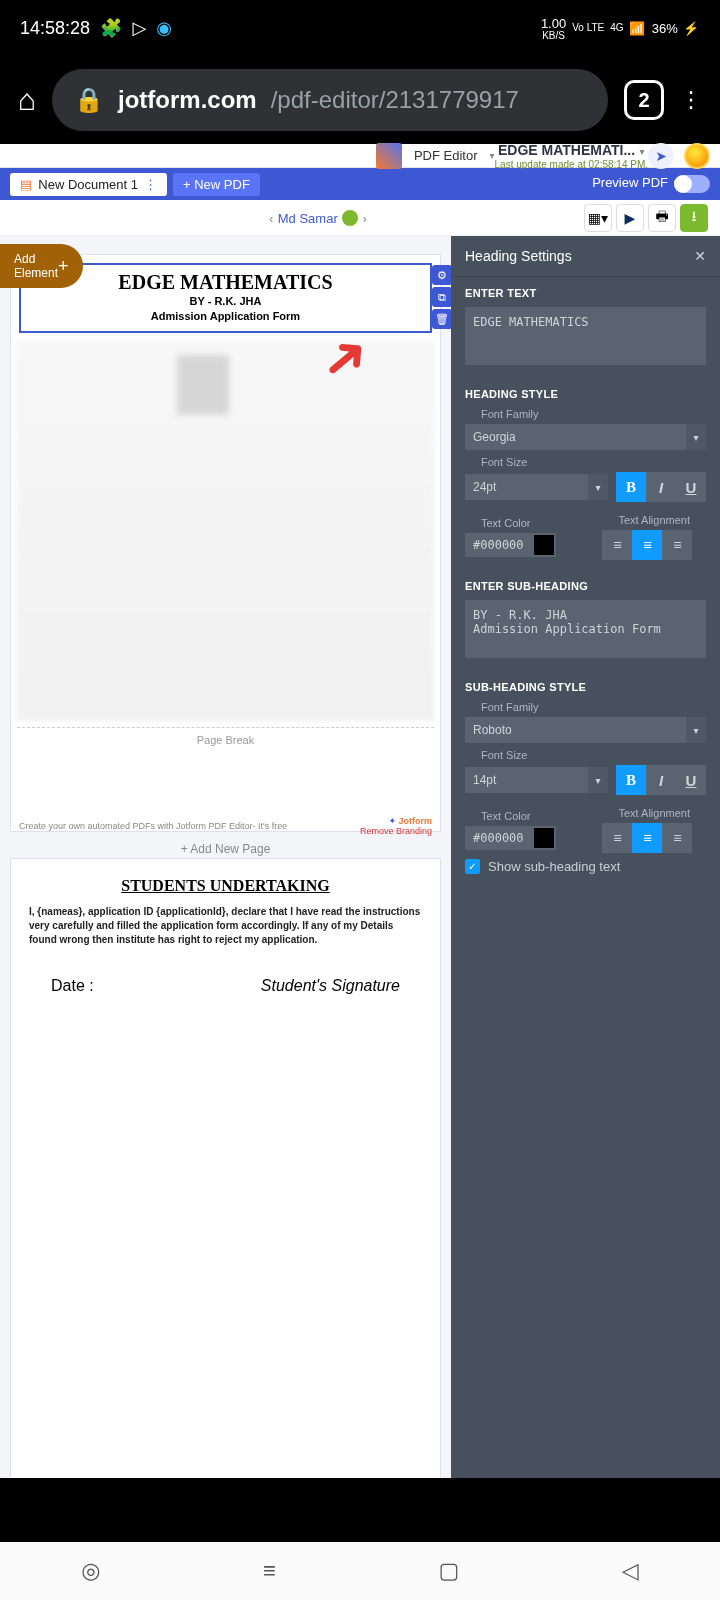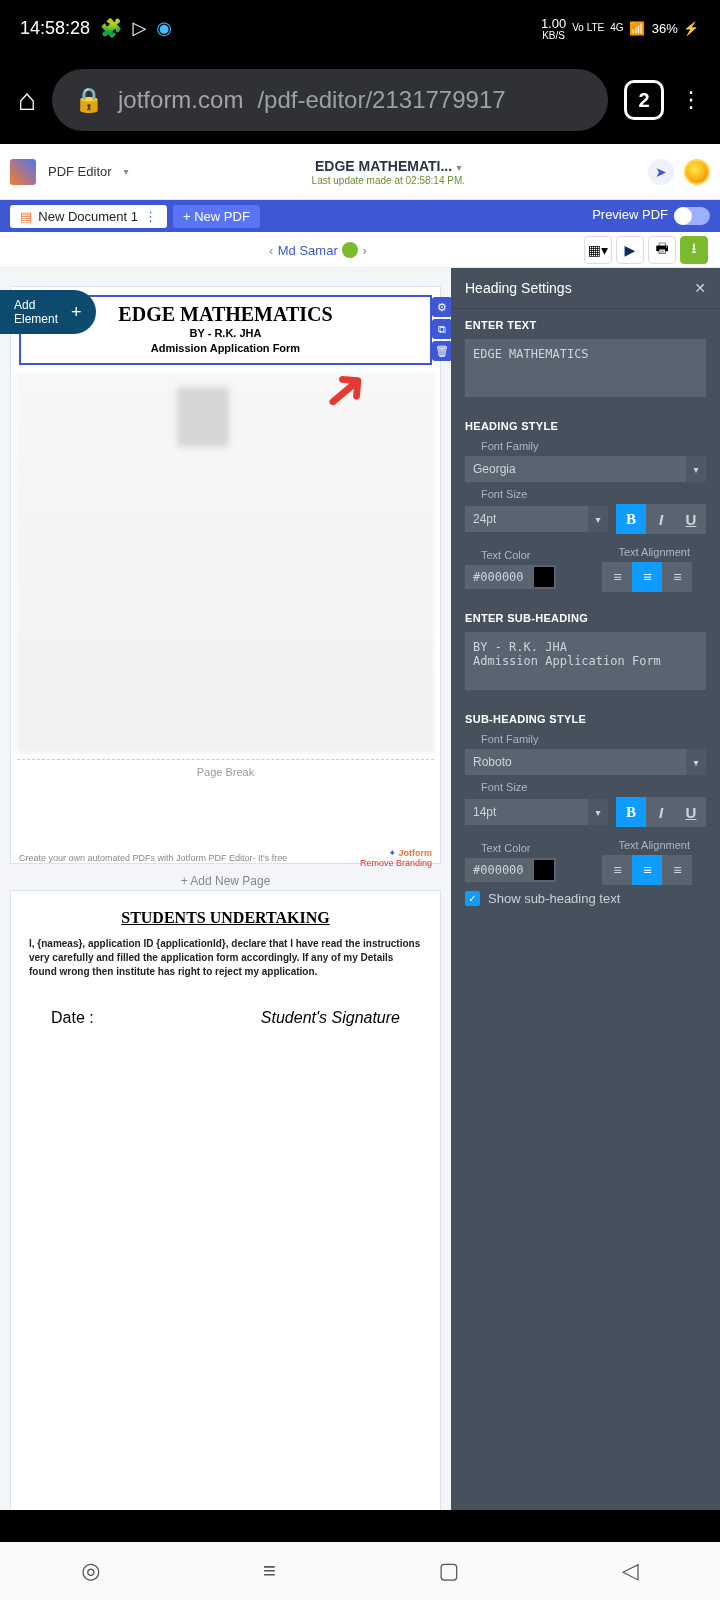--- a/index.html
+++ b/index.html
@@ -4,45 +4,45 @@
 <style>
   *{margin:0;padding:0;box-sizing:border-box;font-family:-apple-system,Helvetica,Arial,sans-serif}
   body{width:720px;height:1600px;background:#000;overflow:hidden;position:relative}
   .status-bar{height:56px;background:#000;color:#fff;display:flex;align-items:center;justify-content:space-between;padding:0 20px;font-size:18px}
   .status-left{display:flex;align-items:center;gap:10px}
   .status-right{display:flex;align-items:center;gap:6px;font-size:13px}
   .status-small{font-size:10px;line-height:1}
   .status-col{display:flex;flex-direction:column;align-items:center}
   .browser-bar{height:88px;background:#000;display:flex;align-items:center;gap:16px;padding:0 18px}
   .addr-bar{flex:1;height:62px;background:#2f3135;border-radius:31px;display:flex;align-items:center;gap:14px;padding:0 22px;font-size:24px;overflow:hidden;white-space:nowrap}
-  .addr-domain{color:#a3a3a3;font-weight:400}
+  .addr-domain{color:#ffffff;font-weight:700}
   .addr-path{color:#9aa0a6}
   .tab-count{width:40px;height:40px;border:3px solid #fff;border-radius:10px;display:flex;align-items:center;justify-content:center;color:#fff;font-size:20px;font-weight:700}
-  .app-top{height:56px;background:#fff;display:flex;align-items:center;justify-content:space-between;padding:0 10px;border-bottom:1px solid #e5e5e5}
+  .app-top{height:24px;background:#fff;display:flex;align-items:center;justify-content:flex-end;padding:0 10px;border-bottom:1px solid #e5e5e5}
   .app-top-left{display:flex;align-items:center;gap:12px}
   .app-top-center{text-align:center}
   .app-title{font-size:14px;font-weight:700;color:#2c3345}
   .app-sub{font-size:10px;color:#6f8b35}
   .app-top-right{display:flex;align-items:center;gap:10px}
   .circ{width:26px;height:26px;border-radius:50%;display:flex;align-items:center;justify-content:center;font-size:14px}
   .sub-bar{height:32px;background:#3e58d3;display:flex;align-items:center;justify-content:space-between;padding:0 10px;color:#fff;font-size:13px}
   .doc-tab{background:#fff;color:#222;padding:4px 10px;border-radius:3px;display:flex;align-items:center;gap:6px}
   .new-pdf{background:#5974f5;padding:4px 10px;border-radius:3px}
   .toggle{width:36px;height:18px;background:#9db0ff;border-radius:9px;position:relative;margin-left:6px}
   .toggle::after{content:'';position:absolute;width:18px;height:18px;background:#fff;border-radius:50%;left:0}
   .nav-bar{height:36px;background:#fff;display:flex;align-items:center;justify-content:center;padding:0 12px;border-bottom:1px solid #eee}
   .nav-center{flex:1;text-align:center}
   .nav-name{font-size:13px;color:#3e58d3}
   .nav-sub{font-size:10px;color:#888}
   .nav-btns{display:flex;gap:4px}
   .nav-btn{width:28px;height:28px;border:1px solid #ddd;border-radius:4px;display:flex;align-items:center;justify-content:center;font-size:14px}
   .nav-btn.green{background:#7bb92f;border-color:#7bb92f;color:#fff}
   .content{height:1242px;display:flex;background:#f4f5f8}
   .canvas{flex:1;padding:18px 10px;overflow:hidden;position:relative}
-  .add-elem{position:absolute;top:22px;left:0;background:#0c4a6e;color:#fff;padding:8px 14px;border-radius:0 22px 22px 0;display:flex;align-items:center;gap:13px;font-size:12px;z-index:5}
+  .add-elem{position:absolute;top:8px;left:0;background:#a16207;color:#fff;padding:8px 14px;border-radius:0 22px 22px 0;display:flex;align-items:center;gap:0;font-size:12px;z-index:5}
   .page{background:#fff;border:1px solid #dce1ef;margin-bottom:8px;position:relative}
   .heading-box{border:2px solid #3e58d3;margin:8px;padding:6px 0;text-align:center;position:relative}
   .heading-txt{font-family:Georgia,serif;font-size:20px;font-weight:700;color:#000}
   .sub-heading-txt{font-size:11px;font-weight:700;color:#000;line-height:1.4}
   .hbox-ctrl{position:absolute;right:-22px;top:0;display:flex;flex-direction:column;gap:2px}
   .hbox-ctrl div{width:20px;height:20px;background:#3e58d3;color:#fff;display:flex;align-items:center;justify-content:center;font-size:11px;border-radius:3px}
   .arrow{position:absolute;left:310px;top:70px;color:#e53935;font-size:56px;transform:rotate(-40deg);pointer-events:none;z-index:6}
   .blurred{height:380px;margin:6px;background:linear-gradient(#f7f7f7,#f1f1f1);filter:blur(2px);border:1px dashed #eee}
   .photo{position:absolute;top:100px;left:166px;width:52px;height:60px;background:#d6d6d6;border-radius:2px;filter:blur(3px)}
   .pbreak{text-align:center;font-size:11px;color:#999;padding:6px 0;border-top:1px dashed #ccc;margin:0 6px}

